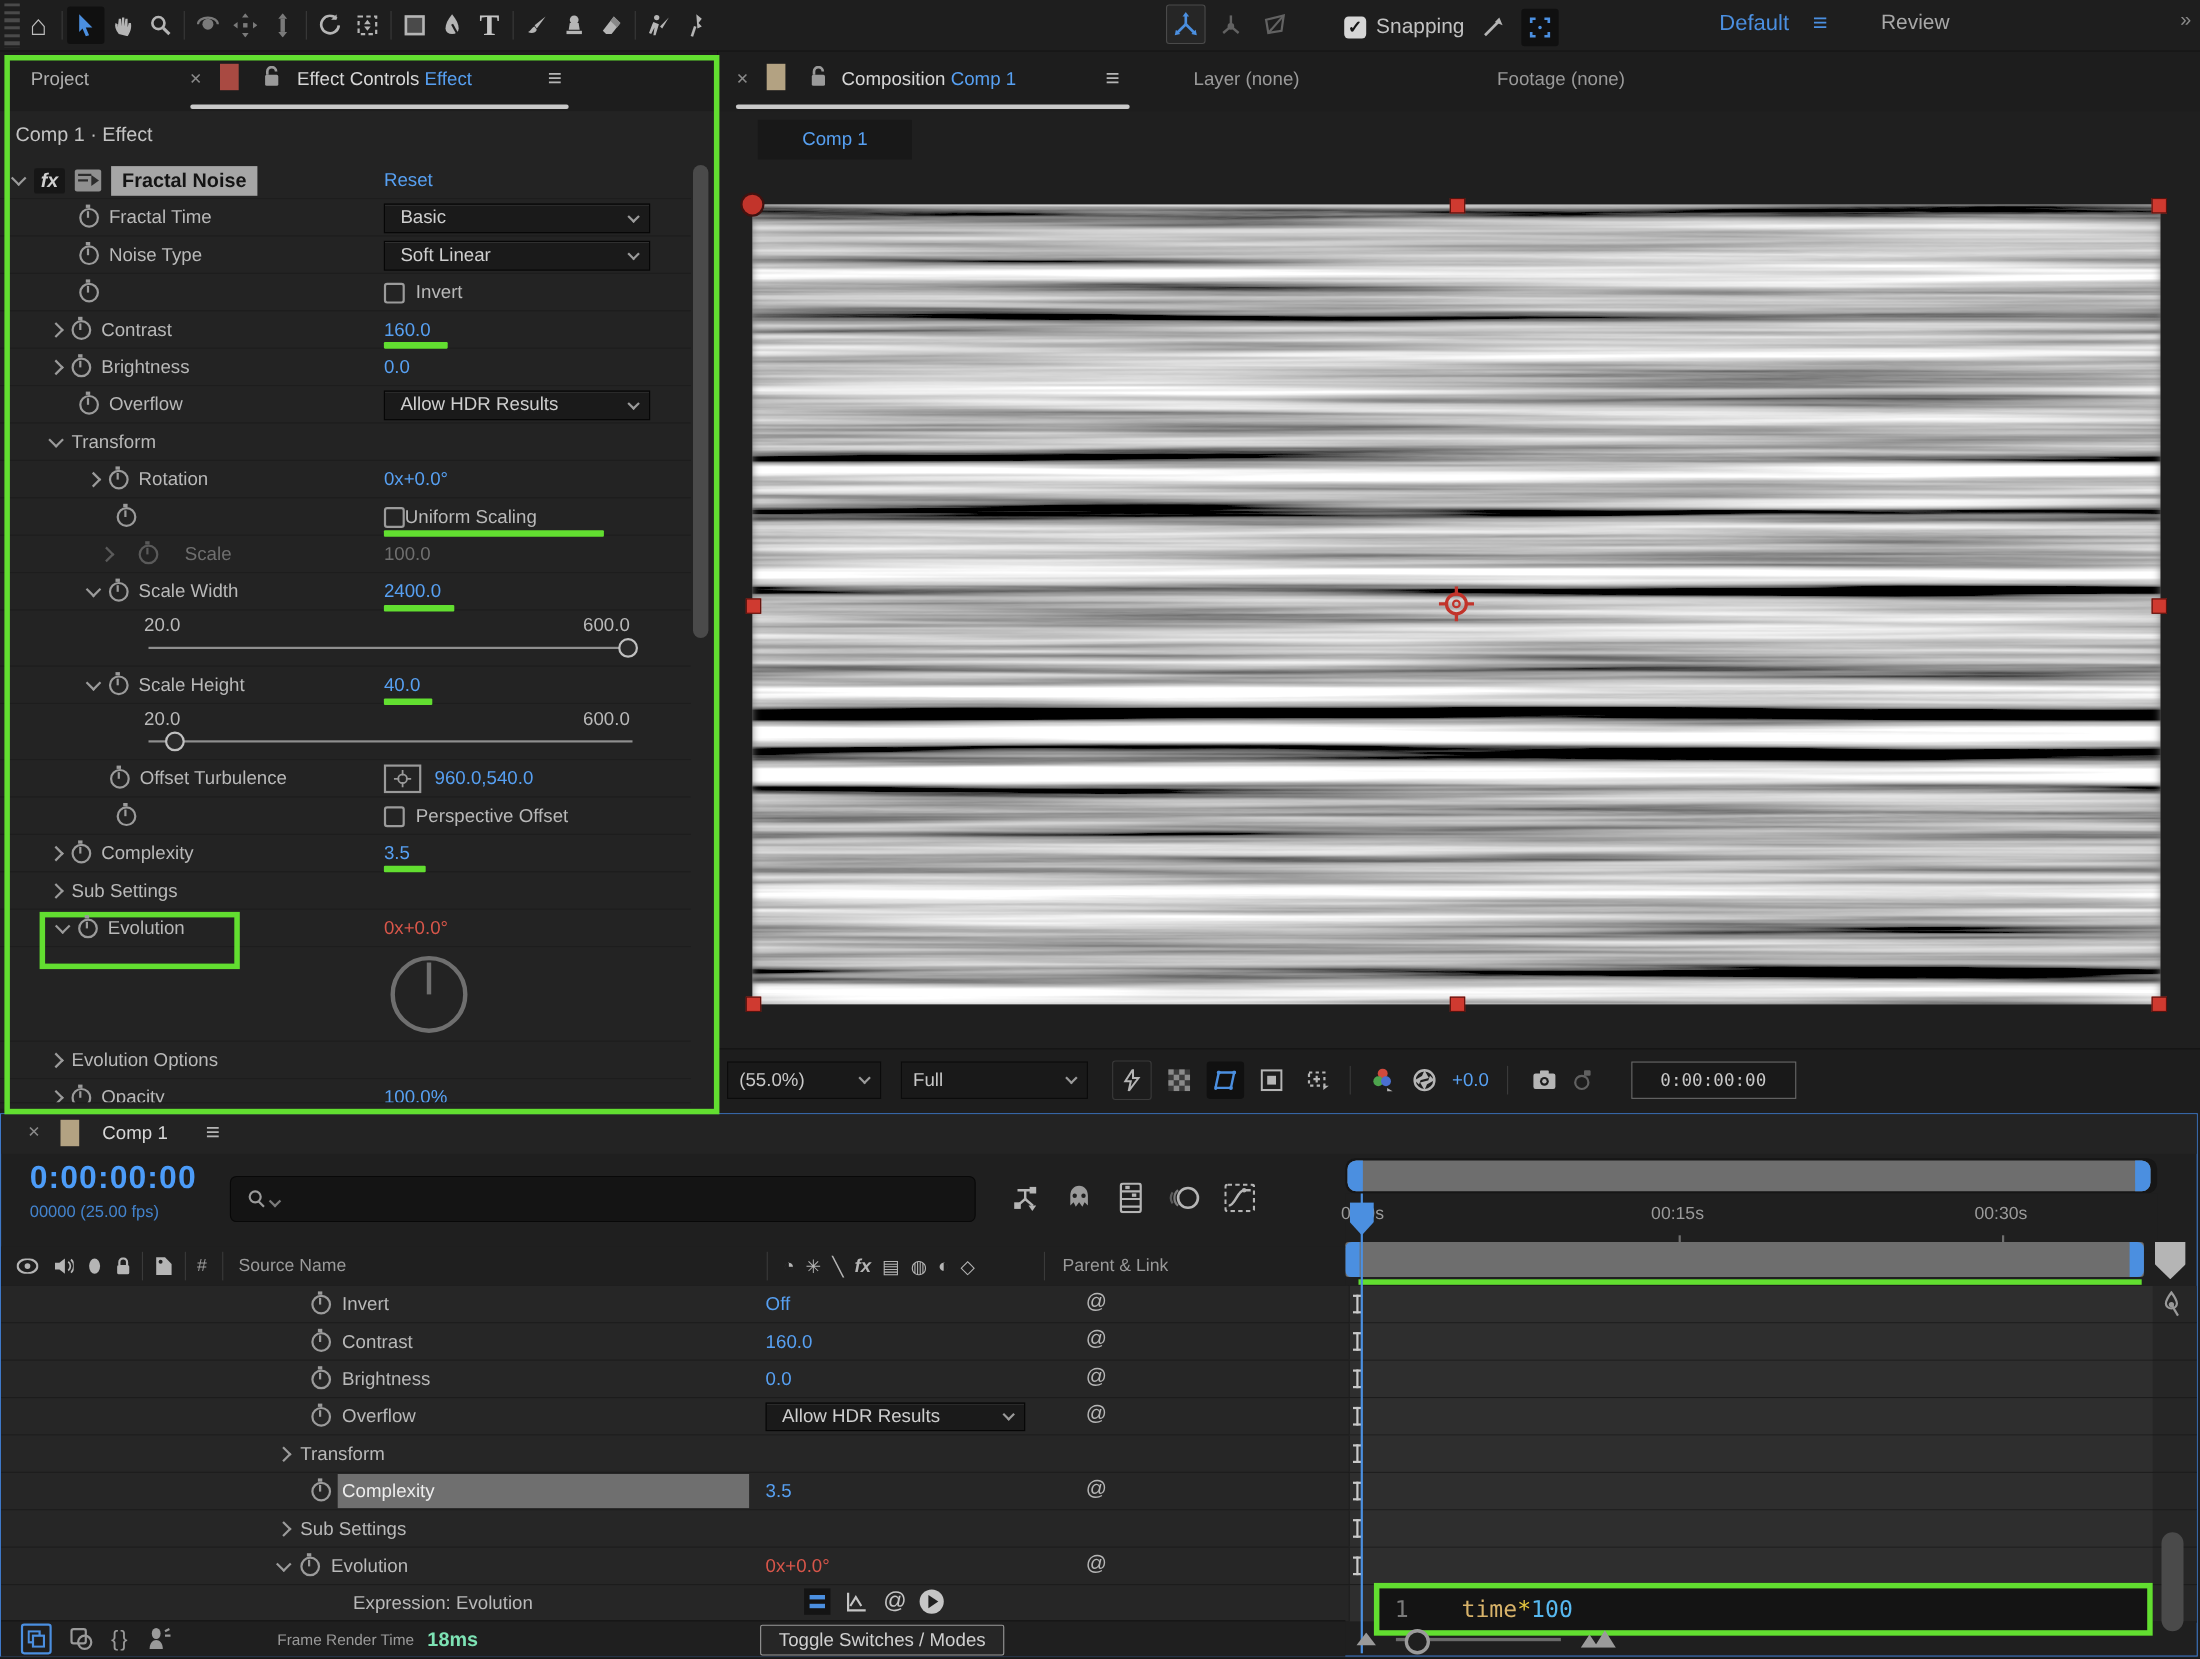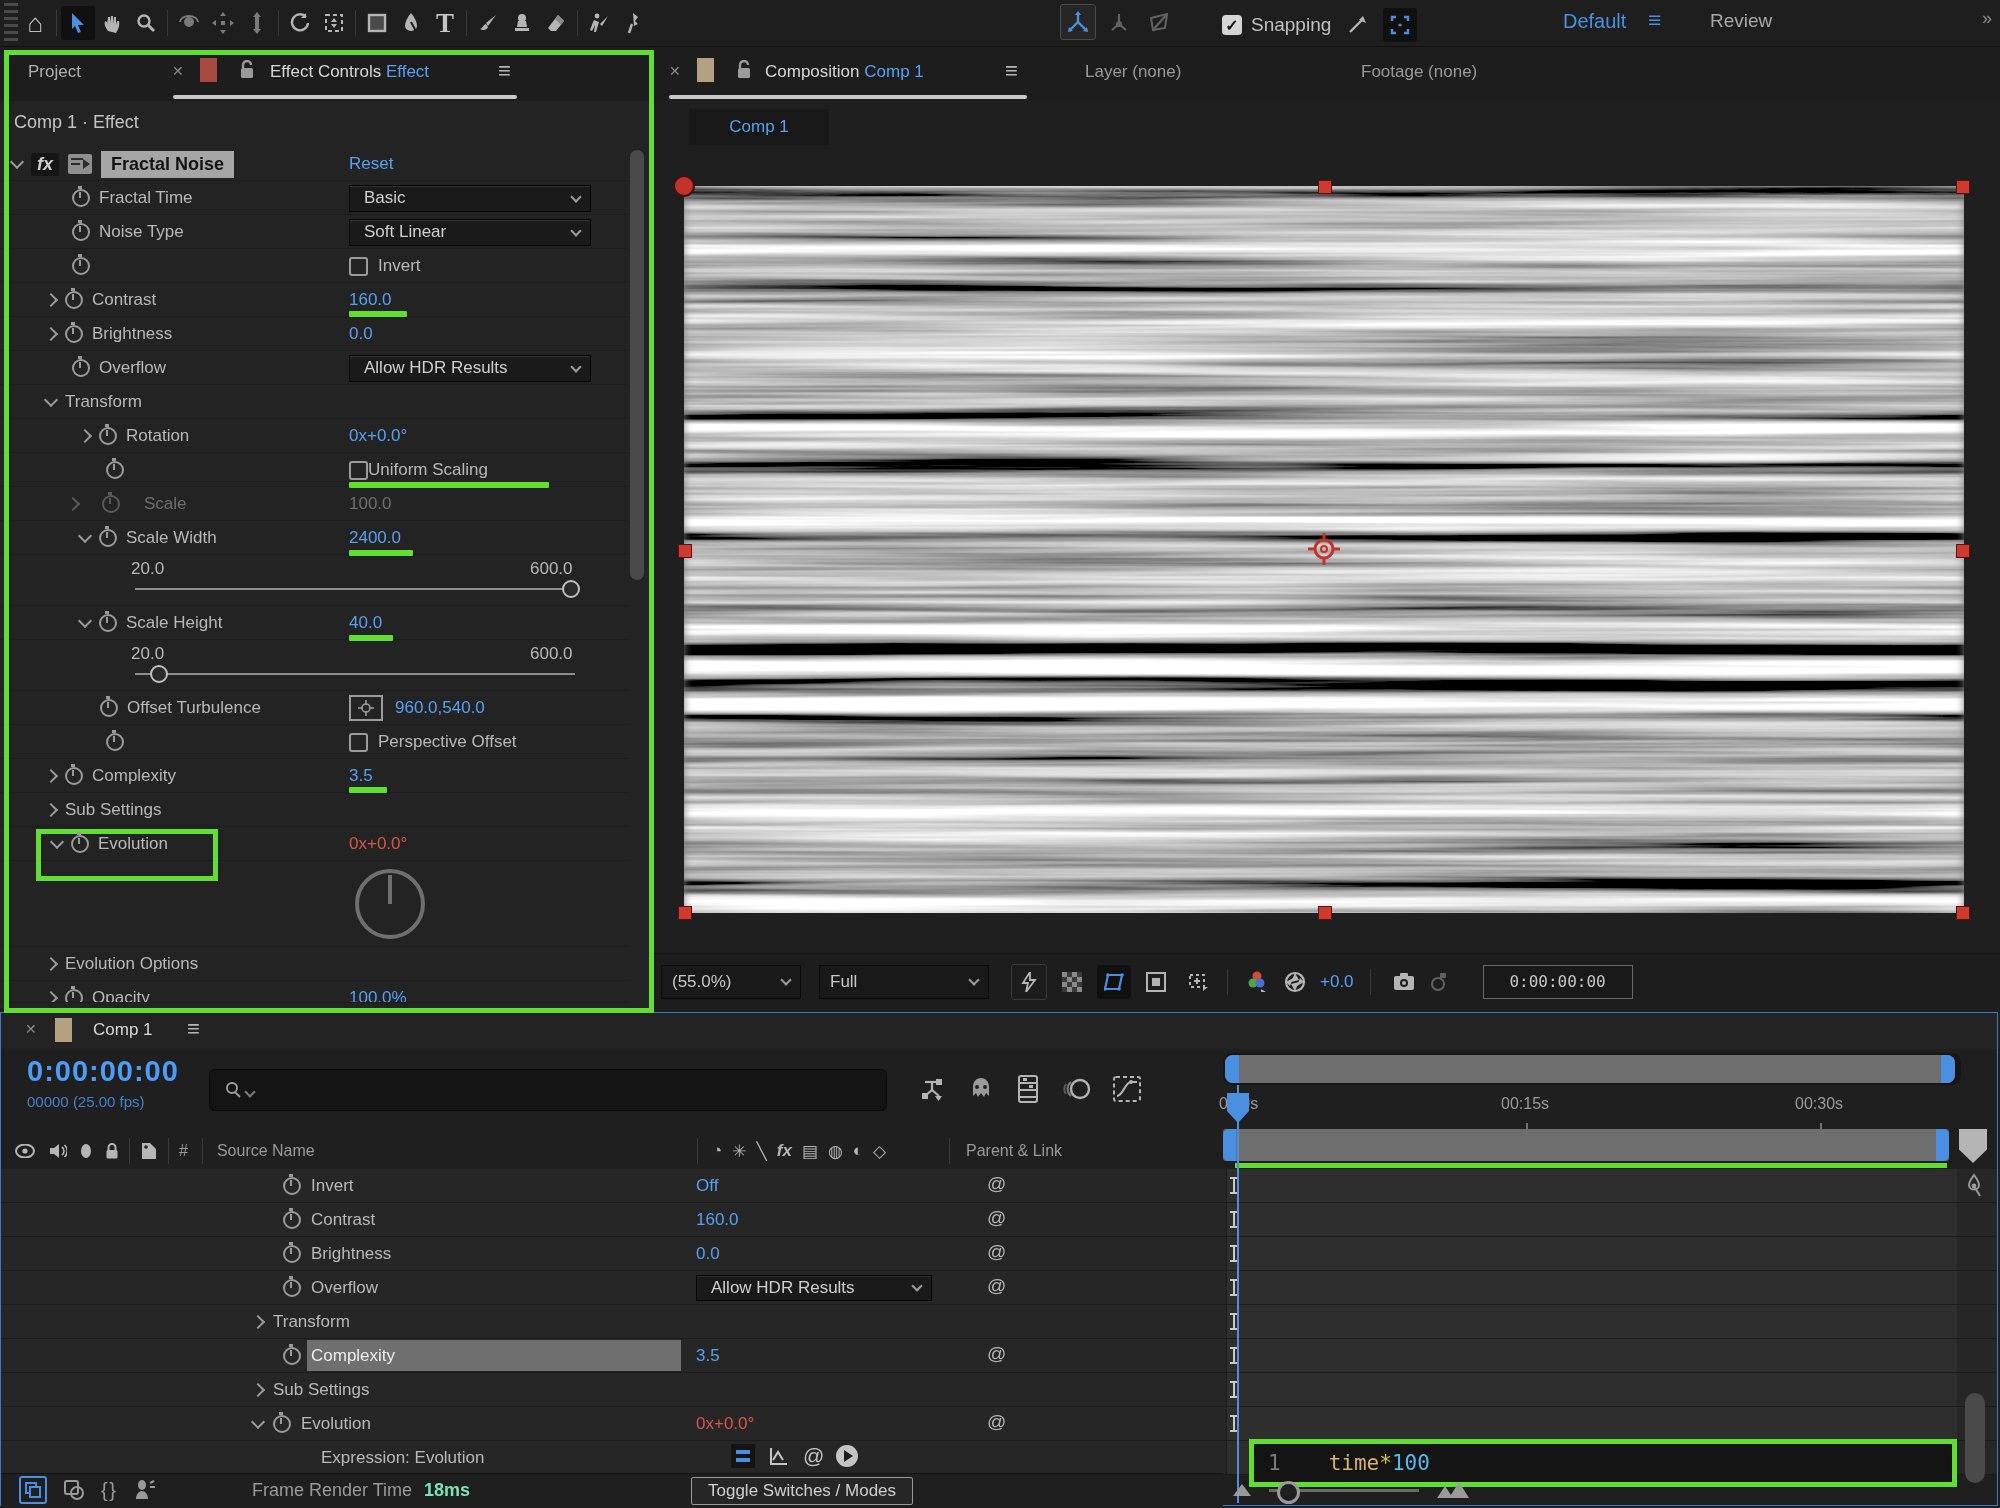--- a/index.html
+++ b/index.html
@@ -343,21 +343,21 @@
             <span class="sw"></span>
           </div>
         <div class="val" style="">
             <span class="cbx"></span>
             <span class="row-label">Uniform Scaling</span>
           </div>
         <div class="gunder" style="left:349px;top:29px;width:200px;"></div>
       </div>
 
       <div class="erow">
-        <div class="lft" style="left:68px;gap:24px;">
+        <div class="lft" style="left:92px;gap:24px;">
             <span class="chR" style="border-color:#5a5a5a;"></span>
             <span class="sw dimmed"></span>
             <span class="dim">Scale</span>
           </div>
         <div class="val">
             <span class="dim">100.0</span>
           </div>
       </div>
 
       <div class="erow">
@@ -961,19 +961,19 @@
       </span>
       <span style="margin-left:16px;color:#9a9a9a;font-size:20px;">{ }</span>
       <span style="margin-left:16px;">
         <svg width="24" height="22" viewBox="0 0 24 22">
             <ellipse cx="10" cy="6" rx="4" ry="5" fill="#9a9a9a"></ellipse>
             <path d="M4 20 c0-5 3-8 6-8 s6 3 6 8 Z" fill="#9a9a9a"></path>
             <line x1="18" y1="4" x2="22" y2="2" stroke="#9a9a9a" stroke-width="2"></line>
             <line x1="18" y1="8" x2="23" y2="8" stroke="#9a9a9a" stroke-width="2"></line>
           </svg>
       </span>
-      <span style="margin-left:96px;color:#9a9a9a;font-size:18px;">Frame Render Time</span>
+      <span style="margin-left:96px;color:#9a9a9a;font-size:14px;">Frame Render Time</span>
       <span style="margin-left:12px;color:#7de2b4;font-size:18px;font-weight:bold;">18ms</span>
       <span class="abs" style="left:690px;top:3px;height:26px;padding:0 16px;border:1px solid #9a9a9a;border-radius:2px;background:#262626;color:#d0d0d0;display:inline-flex;align-items:center;font-size:17px;">Toggle Switches / Modes</span>
     </div>
   </div>
 
 </div>
 
 </body></html>

